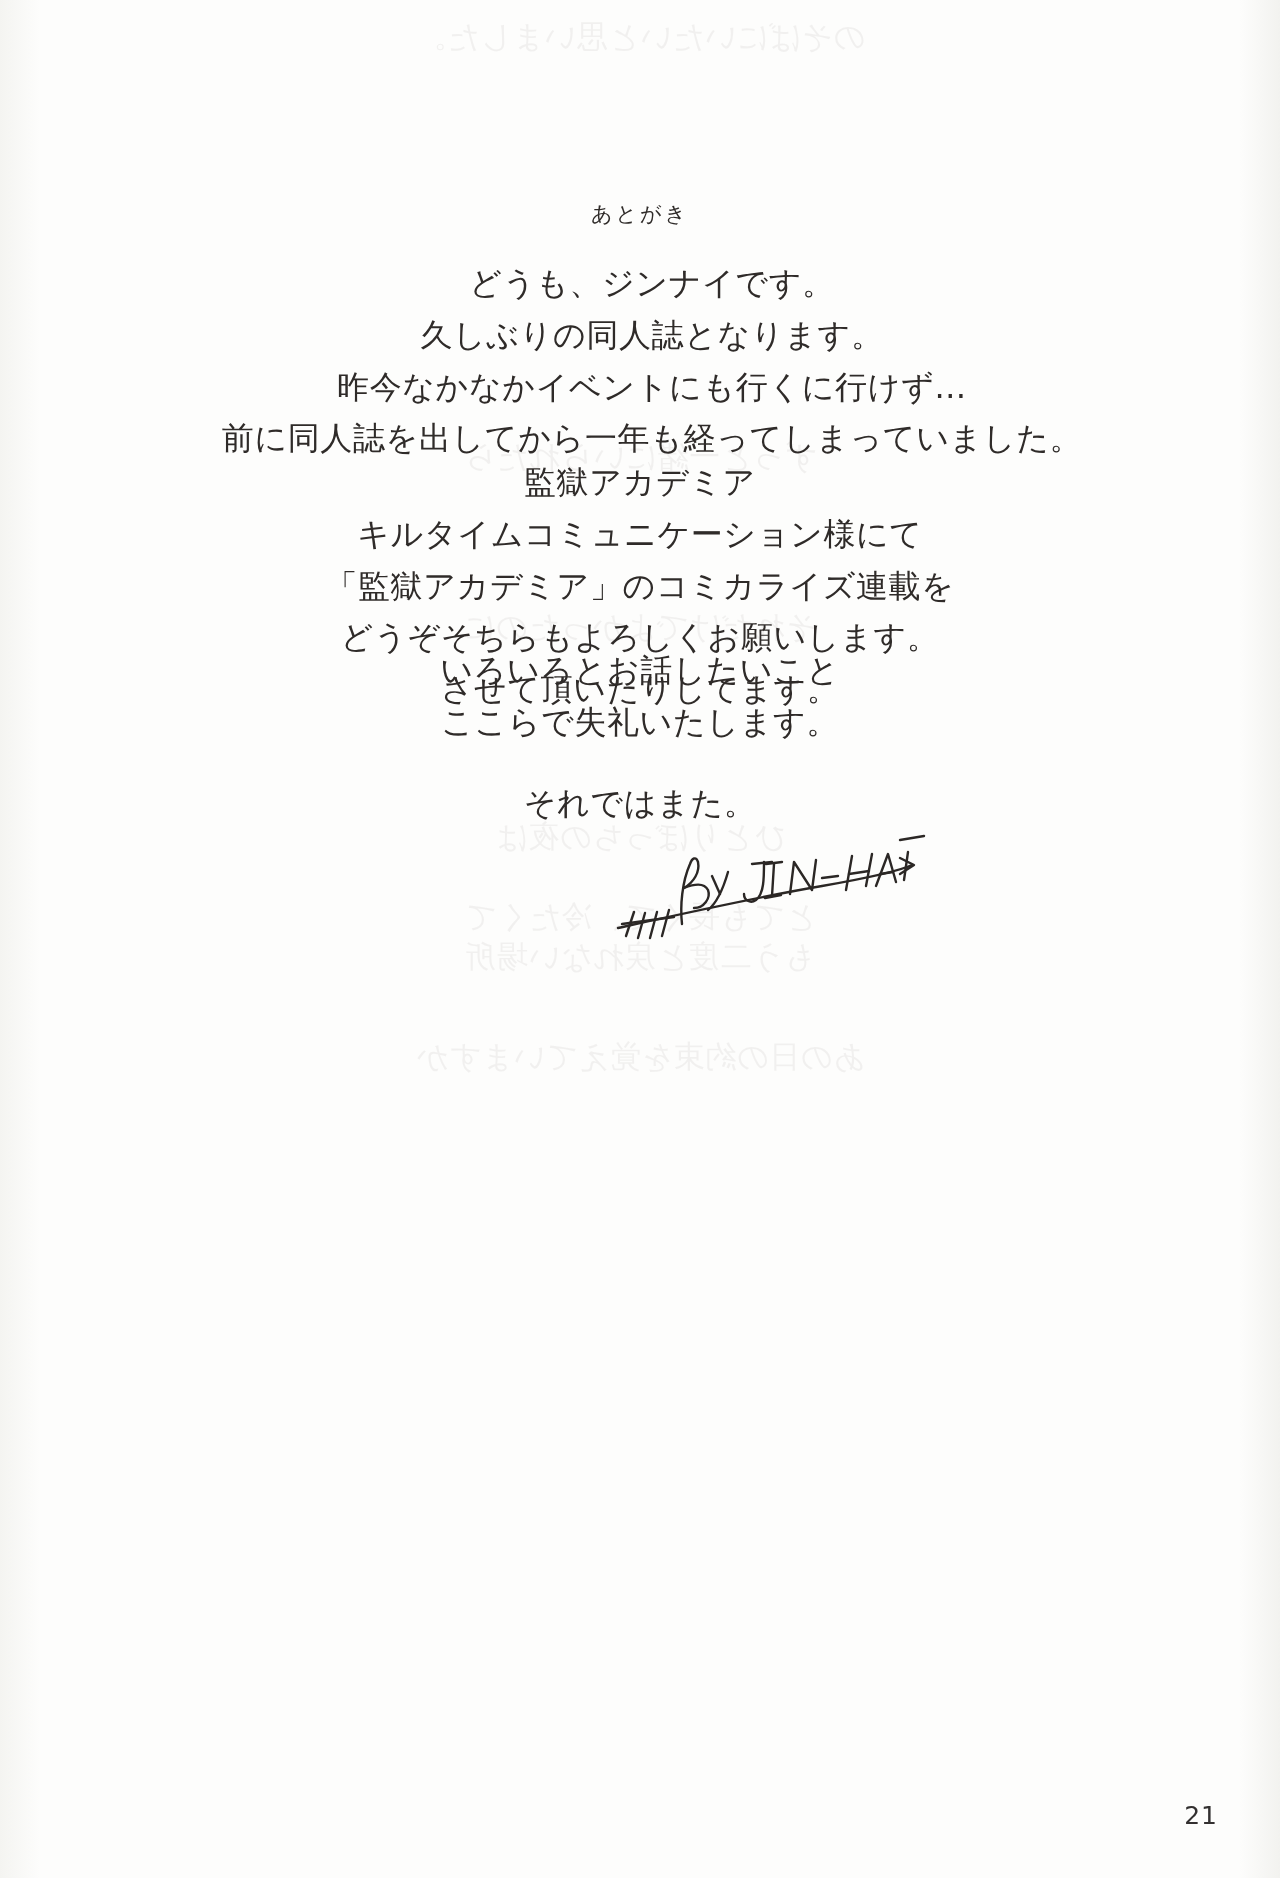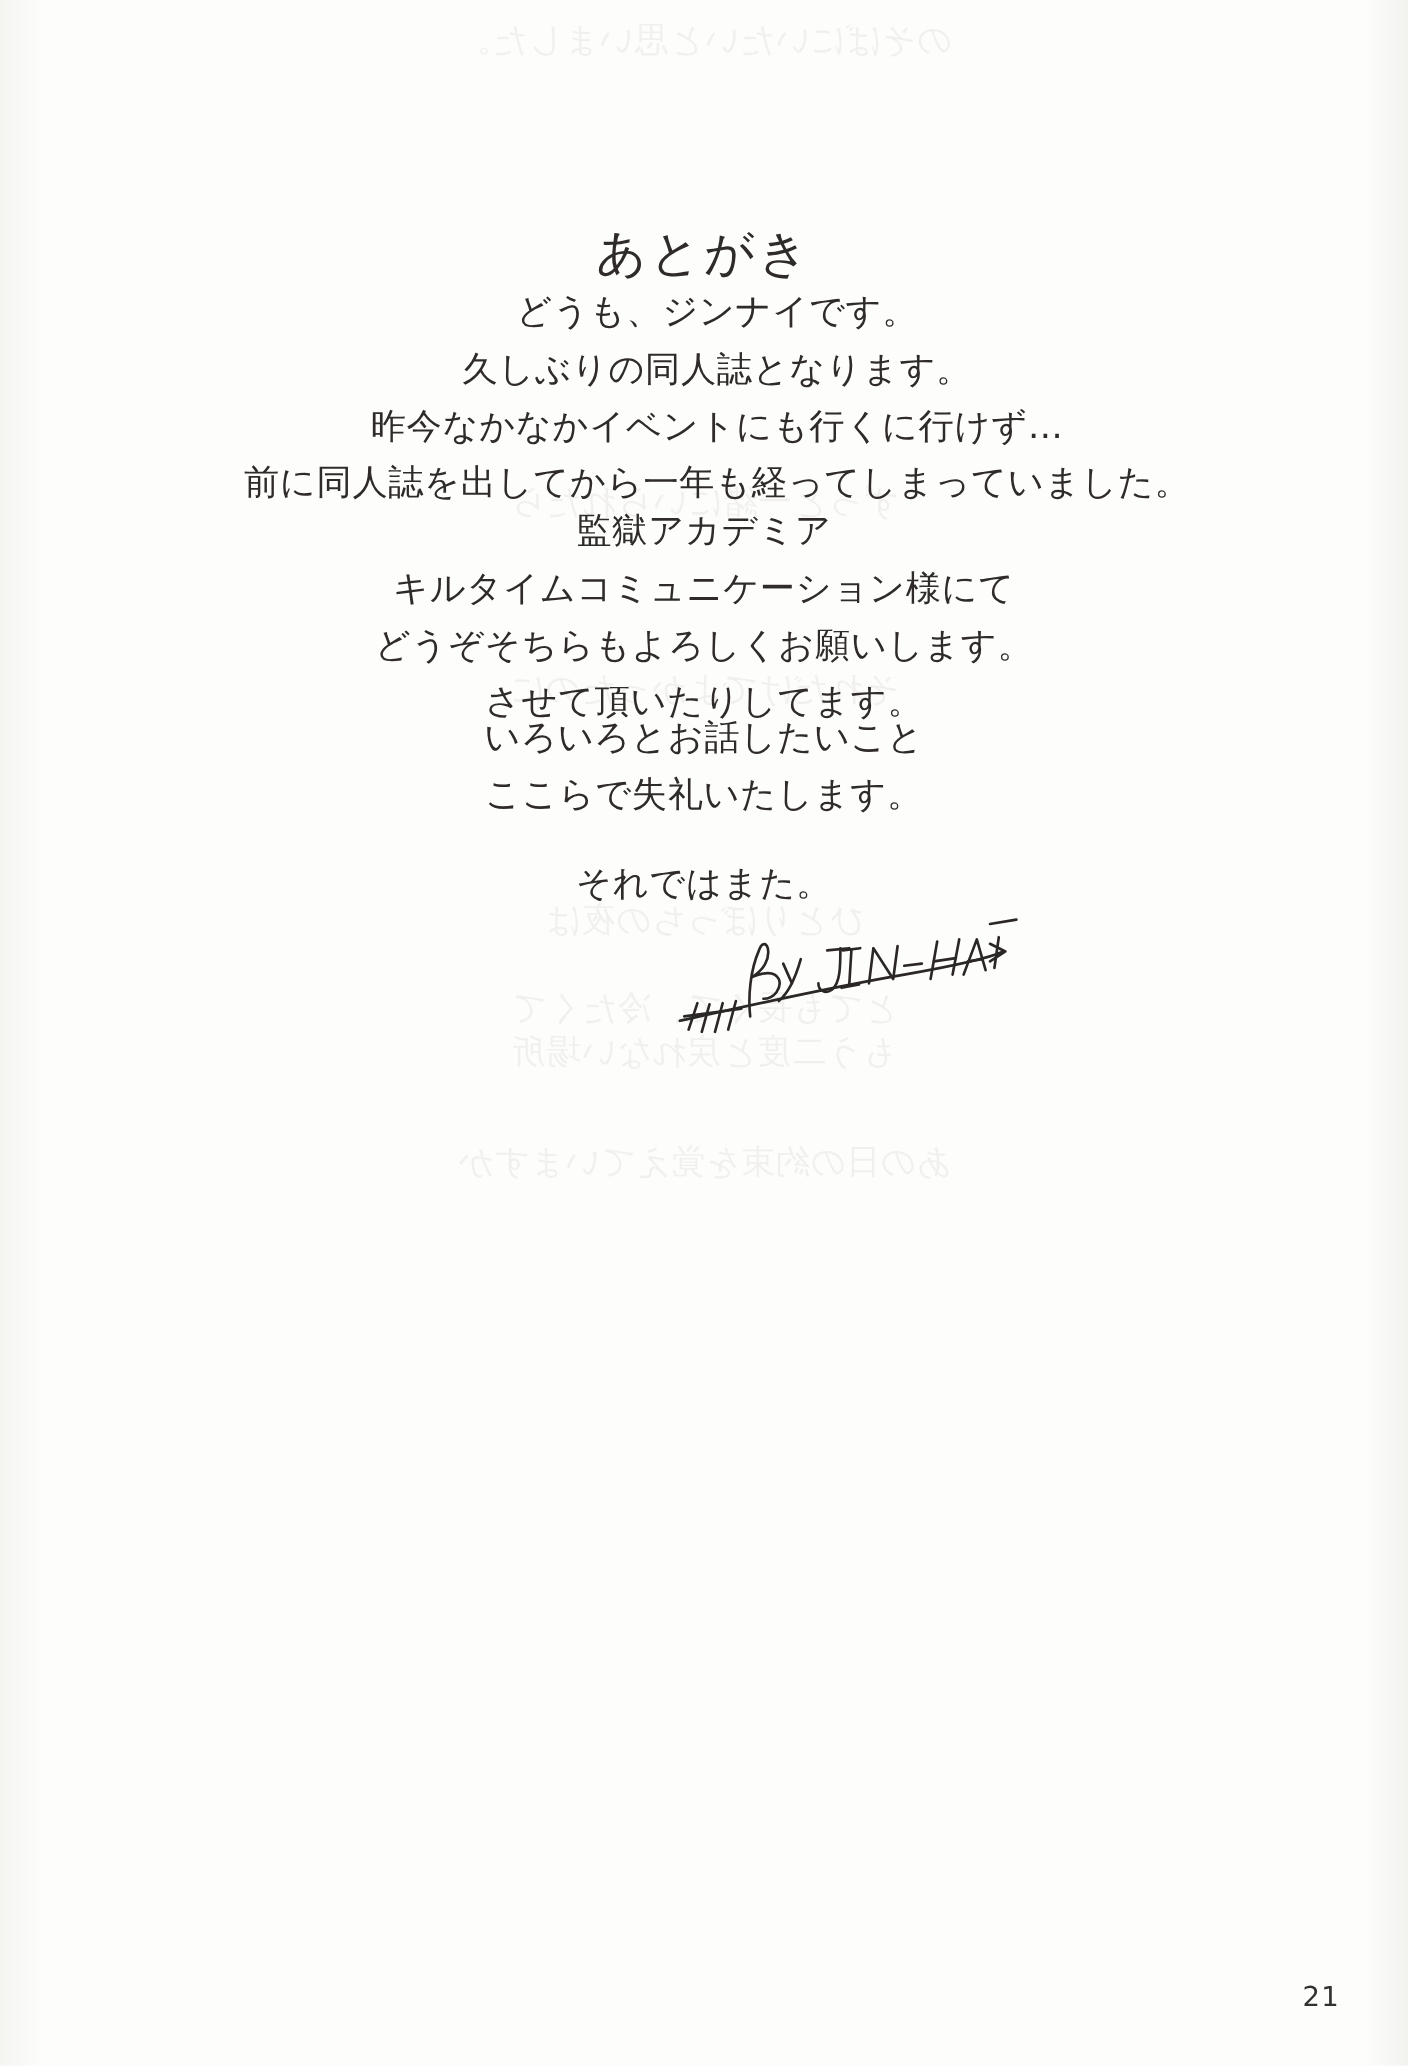--- a/index.html
+++ b/index.html
@@ -57,21 +57,21 @@
     top: 0;
     width: 1280px;
     text-align: center;
     color: #2f2b29;
   }
 
   .heading {
     position: absolute;
     width: 100%;
     top: 200px;
-    font-size: 45px;
+    font-size: 21px;
     letter-spacing: 3px;
   }
 
   .block {
     position: absolute;
     width: 100%;
     font-size: 32px;
     line-height: 1.62;
     letter-spacing: 0.6px;
   }
@@ -127,20 +127,21 @@
     <div class="block" id="block1">
       <span class="ln">どうも、ジンナイです。</span>
       <span class="ln">久しぶりの同人誌となります。</span>
       <span class="ln">昨今なかなかイベントにも行くに行けず…</span>
       <span class="ln">前に同人誌を出してから一年も経ってしまっていました。</span>
     </div>
 
     <div class="block" id="block2">
       <span class="ln">監獄アカデミア</span>
       <span class="ln">キルタイムコミュニケーション様にて</span>
+      <span class="ln">「監獄アカデミア」のコミカライズ連載を</span>
       <span class="ln">どうぞそちらもよろしくお願いします。</span>
       <span class="ln">させて頂いたりしてます。</span>
     </div>
 
     <div class="block" id="block3">
       <span class="ln">いろいろとお話したいこと</span>
       <span class="ln">ここらで失礼いたします。</span>
     </div>
 
     <div class="block" id="block4">

